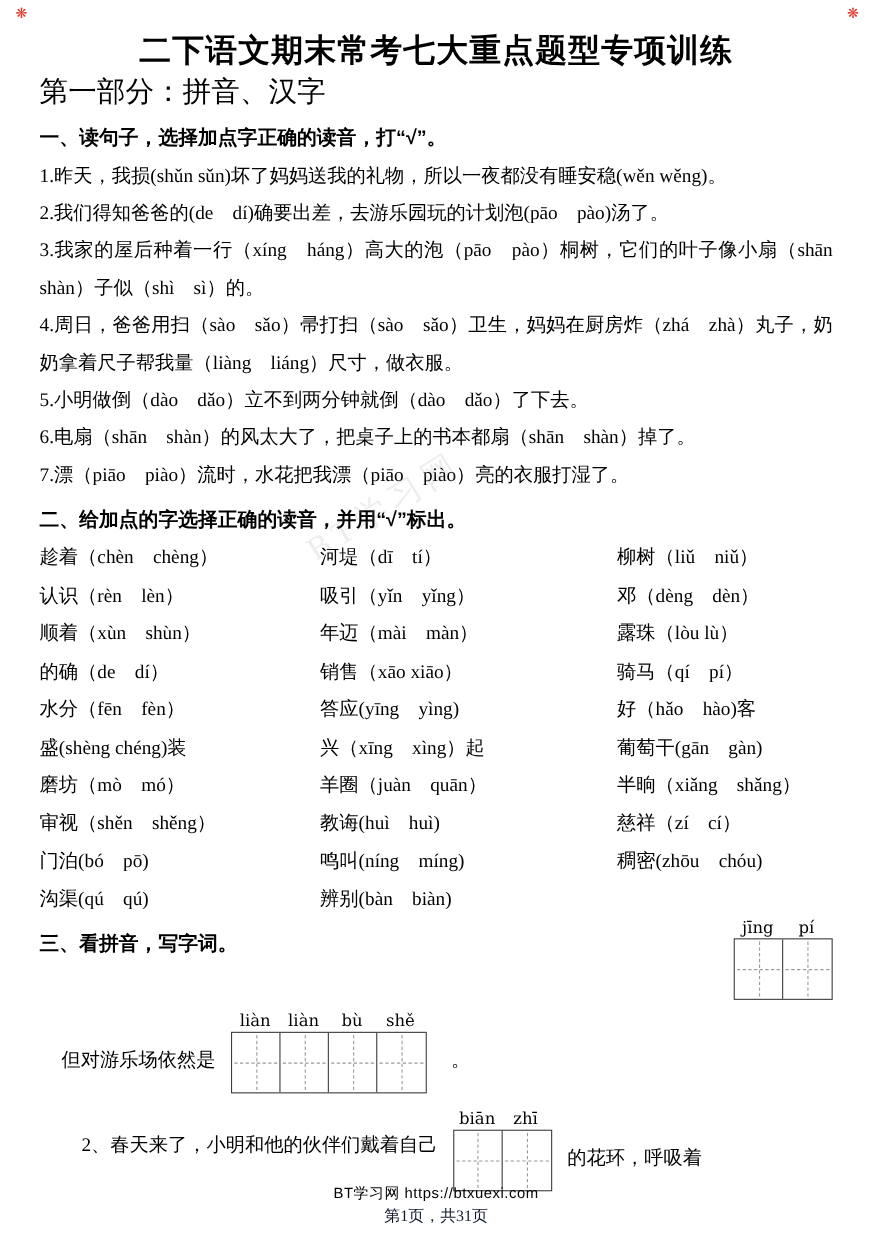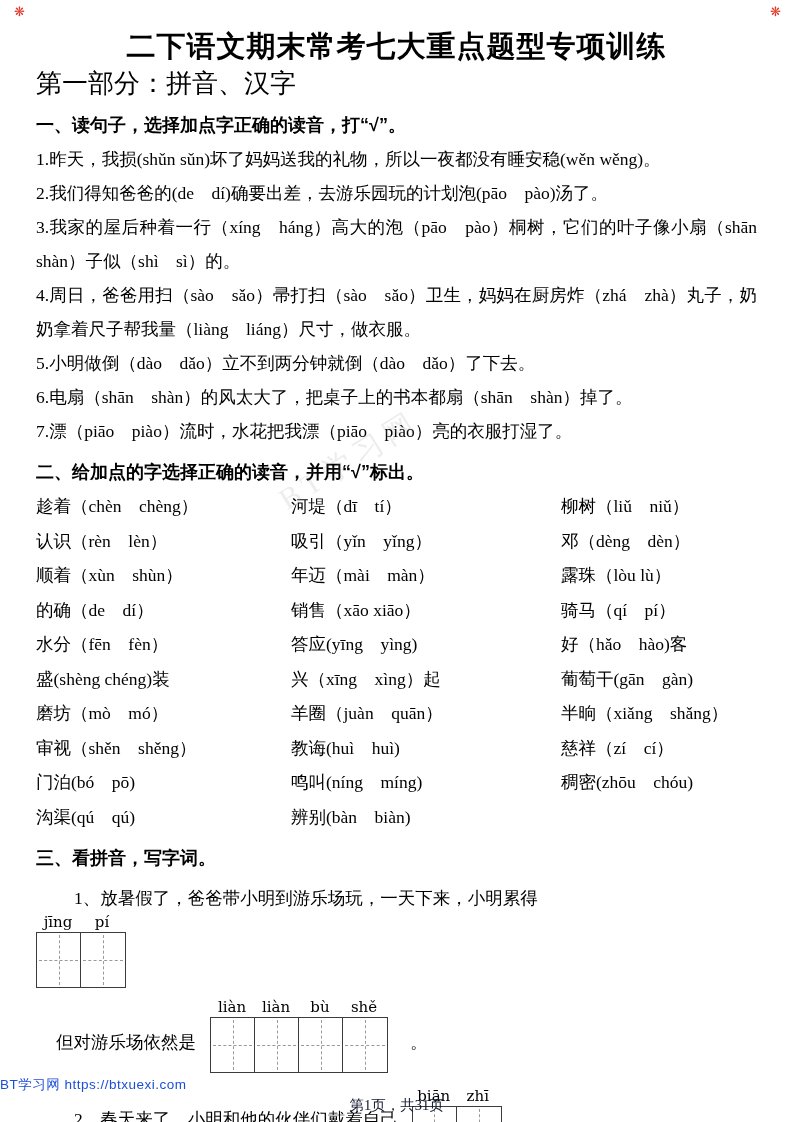--- a/index.html
+++ b/index.html
@@ -79,21 +79,21 @@
   .tzg .cell:last-child { border-right: none; }
   .tzg .cell::before {
     content:""; position:absolute; left:50%; top:2px; bottom:2px;
     border-left:1px dashed #9a9a9a;
   }
   .tzg .cell::after {
     content:""; position:absolute; top:50%; left:2px; right:2px;
     border-top:1px dashed #9a9a9a;
   }
 
-  .s3-top { display:flex; justify-content: space-between; align-items: flex-start; flex-direction: column; }
+  .s3-top { display:flex; justify-content: space-between; align-items: flex-start; }
   .s3-left { flex: 1 1 auto; }
   .s3-text { font-size: 17.5px; line-height: 30px; }
   .s3-item1-text { margin: 10px 0 0 38px; }
 
   .s3-row2 {
     display:flex; align-items: flex-end;
     margin-top: 10px; margin-left: 8px;
   }
   .s3-row2 .mid-text { margin: 0 14px 16px 12px; }
   .s3-row2 .end-punct { margin: 0 0 16px 22px; }
@@ -109,22 +109,22 @@
     position:absolute; top: 440px; left: 270px;
     transform: rotate(-32deg);
     font-size: 30px; letter-spacing: 6px;
     color: rgba(140,140,140,0.16);
     pointer-events: none;
     white-space: nowrap;
   }
 
   .footer-wm {
     position:absolute; bottom: 28px; left:0; right:0;
-    text-align:left;
-    color:#1d4ed8; font-size: 13.5px;
+    text-align:center;
+    color:#000000; font-size: 13.5px;
     font-family: "Liberation Sans", sans-serif;
     letter-spacing: 0.5px;
   }
   .page-num {
     position:absolute; bottom: 7px; left:0; right:0;
     text-align:center;
     font-size: 14.5px; color:#0f172a;
   }
 </style>
 </head>
@@ -182,21 +182,20 @@
       <div class="p2-cell">门泊(bó　pō)</div>
       <div class="p2-cell">鸣叫(níng　míng)</div>
       <div class="p2-cell">稠密(zhōu　chóu)</div>
       <div class="p2-cell">沟渠(qú　qú)</div>
       <div class="p2-cell">辨别(bàn　biàn)</div>
     </div>
 
     <div class="s3-top">
       <div class="s3-left">
         <div class="sec-header">三、看拼音，写字词。</div>
-        <div class="s3-text s3-item1-text">1、放暑假了，爸爸带小明到游乐场玩，一天下来，小明累得</div>
       </div>
       <div class="grid-block">
         <div class="grid-labels">
           <span>jīng</span>
           <span>pí</span>
         </div>
         <div class="tzg">
           <div class="cell"></div>
           <div class="cell"></div>
         </div>

